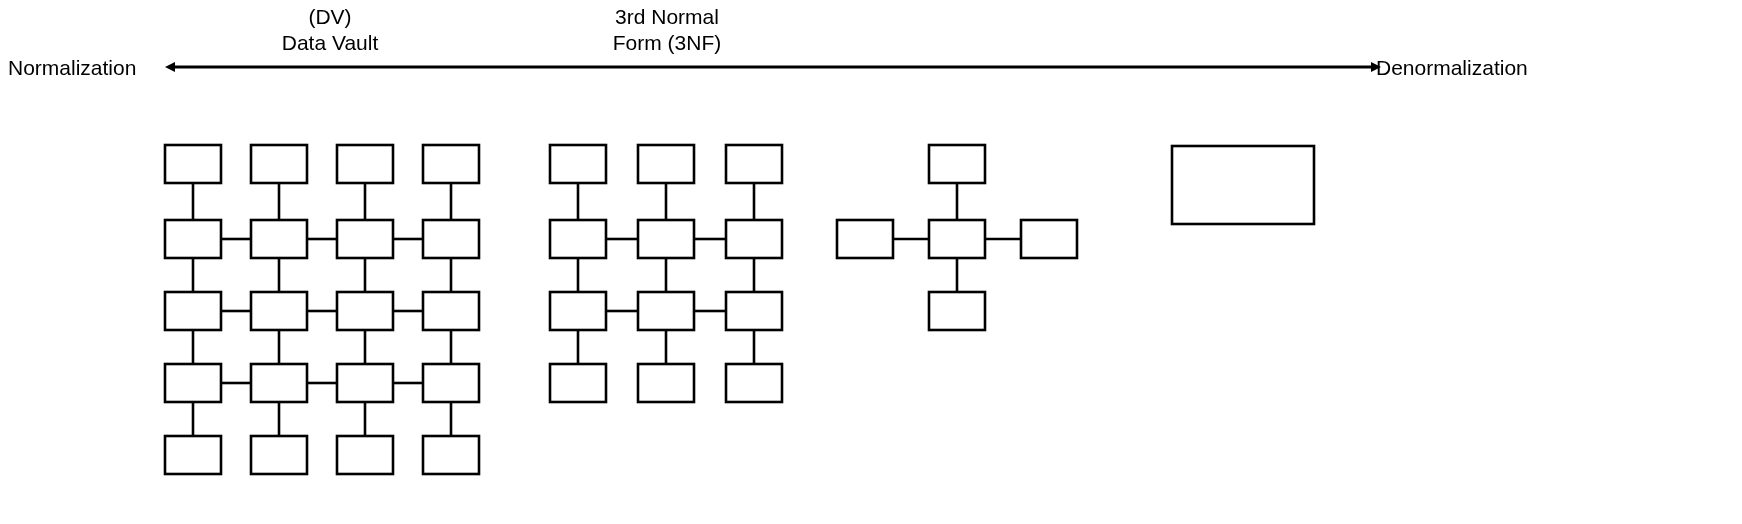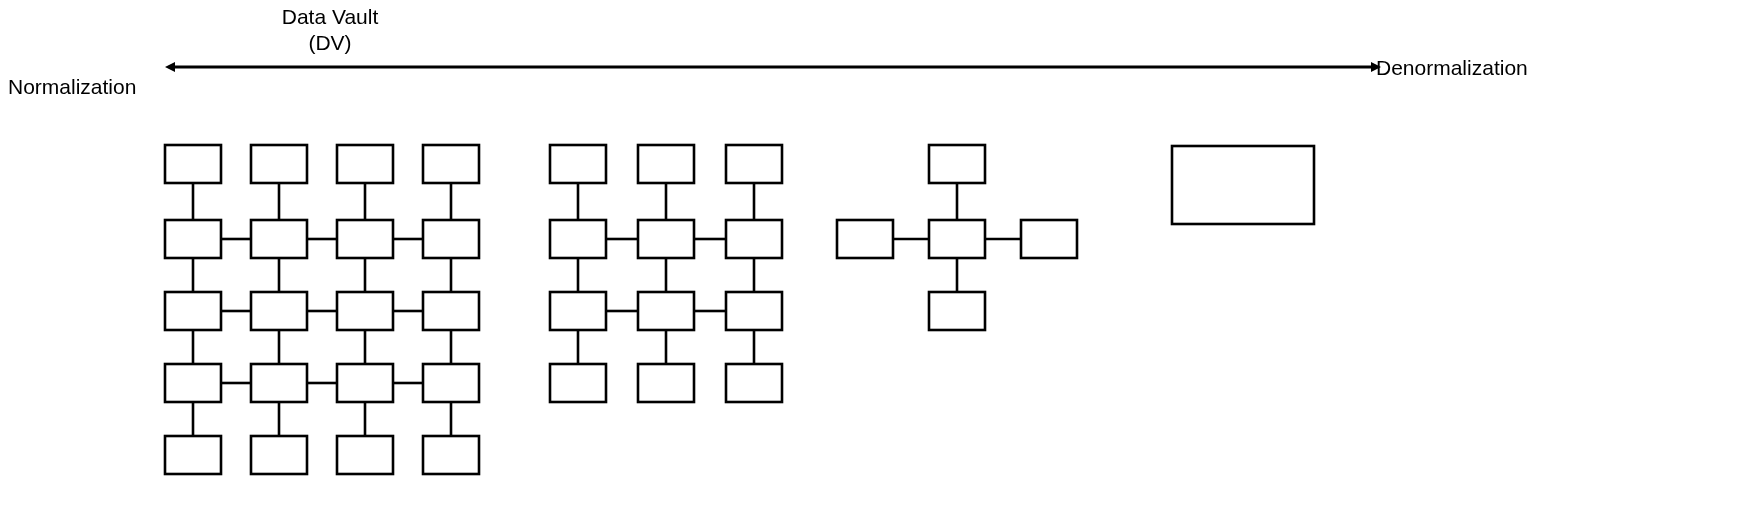--- a/index.html
+++ b/index.html
@@ -45,29 +45,33 @@
   }
   .stage-label span {
     display: block;
   }
 </style>
 </head>
 <body>
 
 <div id="canvas">
 
-  <div class="axis-label" style="left:8px; top:56px;margin-top:19px;">Normalization</div>
+  <div class="axis-label" style="left:8px; top:56px;">Normalization</div>
 
   <div class="axis-label" style="left:1376px; top:56px;">Denormalization</div>
 
   <div class="stage-label" style="left:230px; top:4px; width:200px;">
+    <span>(DV)</span>
     <span>Data Vault</span>
-    <span>(DV)</span>
   </div>
 
+  <div class="stage-label" style="left:567px; top:4px; width:200px;">
+    <span>3rd Normal</span>
+    <span>Form (3NF)</span>
+  </div>
 
 
   <div class="stage-label" style="left:1141px; top:4px; width:200px;">
   </div>
 
   <svg class="diagram" viewBox="0 0 1742 524">
     <defs>
       <marker id="arrowStart" markerWidth="12" markerHeight="12" refX="10" refY="5" orient="auto" markerUnits="userSpaceOnUse">
         <path d="M10,0 L0,5 L10,10 z" fill="#000000"></path>
       </marker>

